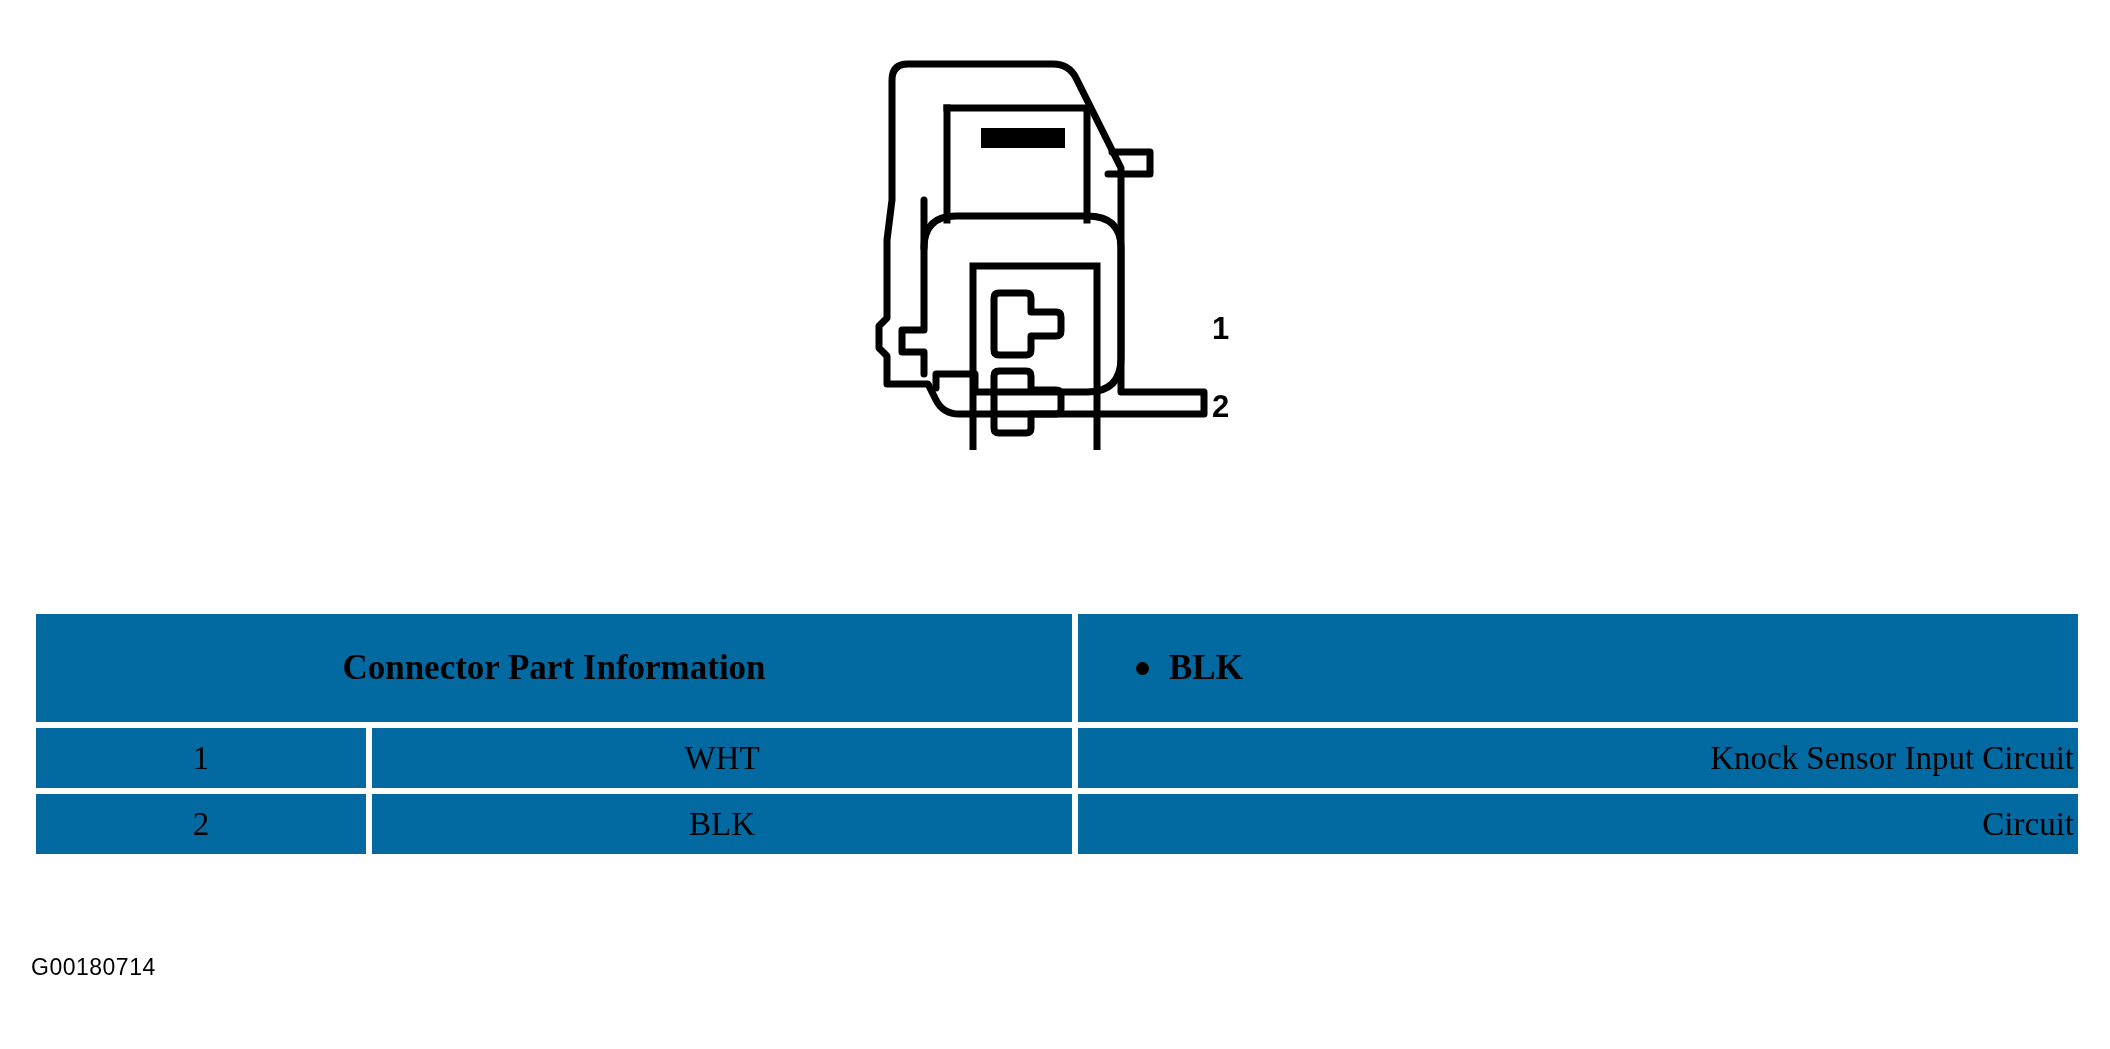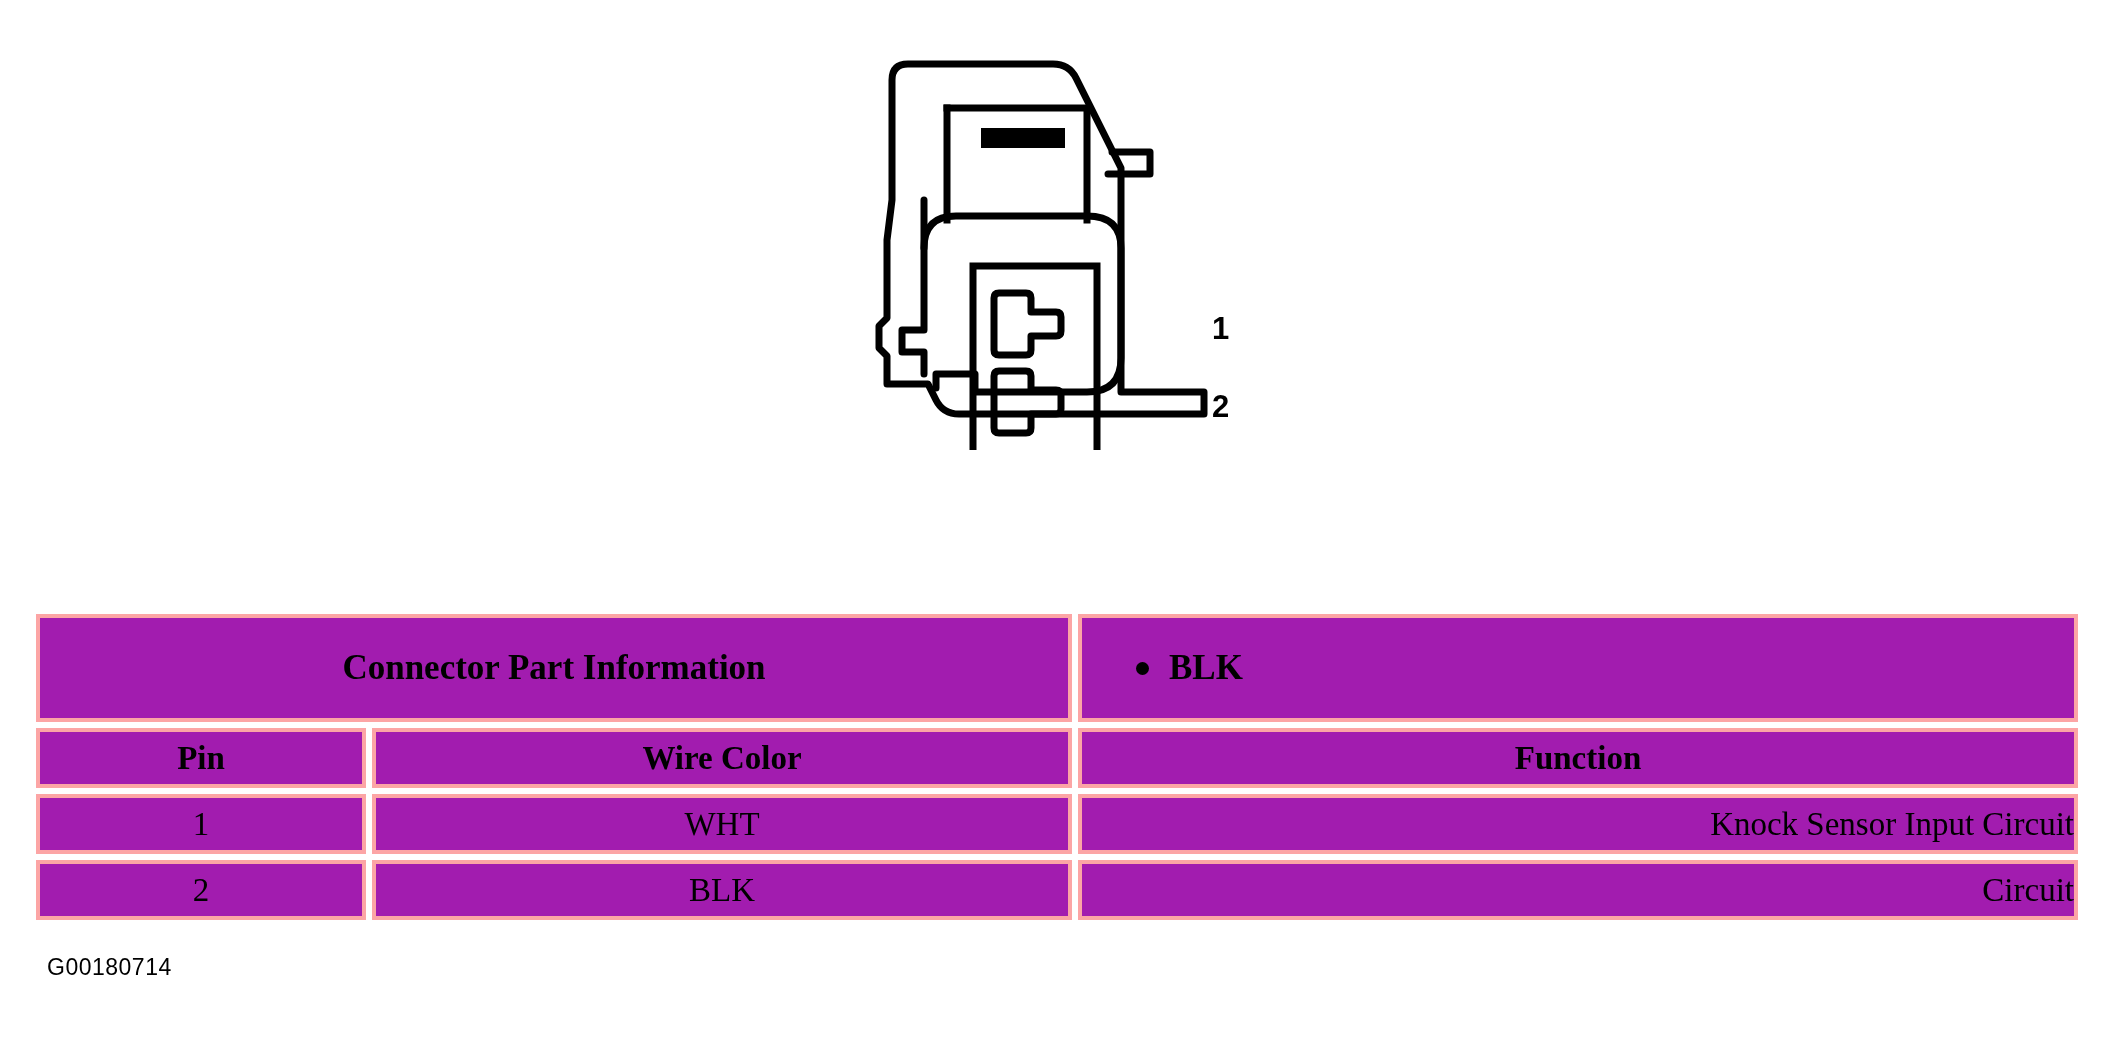--- a/index.html
+++ b/index.html
@@ -46,22 +46,22 @@
   #pinout-table {
     position: absolute;
     left: 30px;
     top: 608px;
     width: 2050px;
     border-collapse: separate;
     border-spacing: 6px 6px;
     table-layout: fixed;
   }
   #pinout-table td {
-    border: 4px solid #fca5a5;
-    background: #a21caf;
+    border: 4px solid #0369a1;
+    background: #0369a1;
     padding: 0;
     color: #000000;
     vertical-align: middle;
   }
 
   .col-pin   { width: 330px; }
   .col-wire  { width: 700px; }
   .col-func  { width: 1000px; }
 
   .cell-tall { height: 100px; }
@@ -104,21 +104,20 @@
 
   
   #figure-caption {
     position: absolute;
     left: 31px;
     top: 954px;
     font-family: "Liberation Sans", "DejaVu Sans", sans-serif;
     font-size: 23px;
     color: #000000;
     letter-spacing: 0.5px;
-    margin-left: 16px;
   }
 </style>
 </head>
 <body>
 
 <div id="connector-figure">
   <svg viewBox="0 0 420 410" xmlns="http://www.w3.org/2000/svg">
 
     <path fill="none" stroke="#000000" stroke-width="7" stroke-linejoin="round" stroke-linecap="round" d="M 52,160
              L 52,40
@@ -215,25 +214,20 @@
     <tr>
       <td class="cell-tall txt-center hdr-big" colspan="2">Connector Part Information</td>
       <td class="cell-tall">
         <div class="bullet-line">
           <span class="bullet-dot"></span>
           <span class="hdr-big">BLK</span>
         </div>
       </td>
     </tr>
 
-    <tr>
-      <td class="cell-row txt-center hdr">Pin</td>
-      <td class="cell-row txt-center hdr">Wire Color</td>
-      <td class="cell-row txt-center hdr">Function</td>
-    </tr>
 
     <tr>
       <td class="cell-row txt-center cellval">1</td>
       <td class="cell-row txt-center cellval">WHT</td>
       <td class="cell-row txt-left cellval">Knock Sensor Input Circuit</td>
     </tr>
 
     <tr>
       <td class="cell-row txt-center cellval">2</td>
       <td class="cell-row txt-center cellval">BLK</td>

